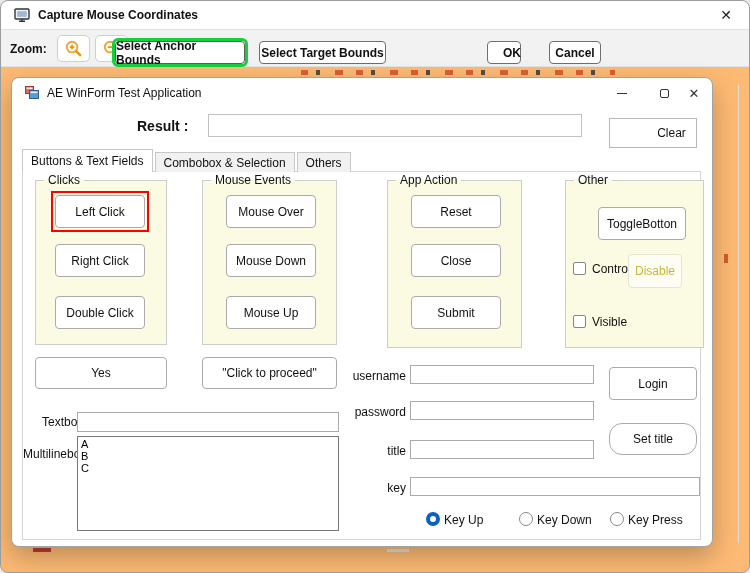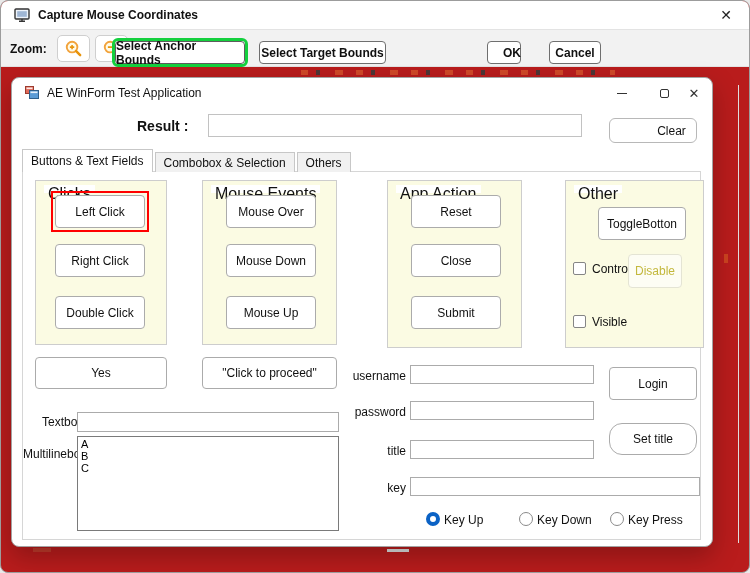--- a/index.html
+++ b/index.html
@@ -1,19 +1,19 @@
 <!DOCTYPE html>
 <html><head>
 <meta charset="utf-8">
 <style>
   * { margin:0; padding:0; box-sizing:border-box; }
   html,body { width:750px; height:573px; background:#e9e9e9; font-family:"Liberation Sans", sans-serif; }
   .outer {
     position:absolute; left:0; top:0; width:750px; height:573px;
-    background:#b91c1c; border:1px solid #9c9c9c; border-radius:8px; overflow:hidden;
+    background:#fdba74; border:1px solid #9c9c9c; border-radius:8px; overflow:hidden;
   }
   
   .titlebar { position:absolute; left:0; top:0; right:0; height:28px; background:#fff; }
   .titlebar .app-icon { position:absolute; left:13px; top:6px; width:16px; height:16px; }
   .titlebar .title { position:absolute; left:37px; top:0; line-height:28px; font-size:12px; font-weight:700; color:#111; }
   .win-close { position:absolute; right:8px; top:3px; width:30px; height:22px; display:flex; align-items:center; justify-content:center; font-size:14px; color:#222; cursor:pointer; }
   
   .toolbar { position:absolute; left:0; top:28px; right:0; height:38px; background:#f2f2f2; border-top:1px solid #e3e3e3; border-bottom:1px solid #e3e3e3; }
   .zoom-label { position:absolute; left:9px; top:12px; font-size:12px; font-weight:700; color:#111; }
   .icon-btn { position:absolute; top:5px; width:33px; height:27px; background:#fff; border:1px solid #cfcfcf; border-radius:5px; display:flex; align-items:center; justify-content:center; cursor:pointer; }
@@ -37,31 +37,31 @@
   .app-titlebar { position:absolute; left:0; top:0; right:0; height:30px; }
   .app-titlebar .wf-icon { position:absolute; left:13px; top:8px; width:14px; height:14px; }
   .app-titlebar .app-title { position:absolute; left:35px; top:0; line-height:30px; font-size:12px; color:#111; }
   .caption-btn { position:absolute; top:0; width:40px; height:30px; display:flex; align-items:center; justify-content:center; cursor:pointer; }
   .cap-min-glyph { width:10px; height:1px; background:#333; }
   .cap-max-glyph { width:9px; height:9px; border:1px solid #333; border-radius:2px; }
   .cap-close-glyph { font-size:13px; color:#333; }
   
   .result-label { position:absolute; left:125px; top:40px; font-size:14px; font-weight:700; color:#111; }
   .result-input { position:absolute; left:196px; top:36px; width:374px; height:23px; border:1px solid #c2c2c2; background:#fff; font-size:12px; padding:0 4px; }
-  .clear-btn { position:absolute; left:597px; top:40px; width:88px; height:25px; background:#fff; border:1px solid #b8b8b8; border-radius:6px; font-size:12px; color:#111; display:flex; align-items:center; justify-content:center; cursor:pointer;padding-left:37px; }
+  .clear-btn { position:absolute; left:597px; top:40px; width:88px; height:30px; background:#fff; border:1px solid #b8b8b8; border-radius:0; font-size:12px; color:#111; display:flex; align-items:center; justify-content:center; cursor:pointer;padding-left:37px; }
   
   .tabs { position:absolute; left:10px; top:71px; display:flex; align-items:flex-end; z-index:3; }
   .tab { font-size:12px; color:#111; padding:0 8px; display:flex; align-items:center; cursor:pointer; }
   .tab.active { height:23px; background:#fff; border:1px solid #c7c7c7; border-bottom:none; position:relative; z-index:4; }
   .tab.inactive { height:20px; background:#f1f1f1; border:1px solid #c7c7c7; border-bottom:none; margin-left:2px; }
   .tab-panel { position:absolute; left:10px; top:93px; width:679px; height:369px; background:#fff; border:1px solid #d6d6d6; z-index:1; }
   
   .grp { position:absolute; background:#fbfbe3; border:1px solid #cdcdcd; z-index:2; }
-  .grp-title { position:absolute; top:-8px; left:8px; padding:0 4px; font-size:16px; color:#111;
-    background:linear-gradient(#ffffff 45%, #fbfbe3 45%);margin-top:12px; }
+  .grp-title { position:absolute; top:-8px; left:8px; padding:0 4px; font-size:12px; color:#111;
+    background:linear-gradient(#ffffff 45%, #fbfbe3 45%); }
   .g-clicks { left:23px; top:102px; width:132px; height:165px; }
   .g-mouse  { left:190px; top:102px; width:135px; height:165px; }
   .g-action { left:375px; top:102px; width:135px; height:168px; }
   .g-other  { left:553px; top:102px; width:139px; height:168px; }
   .fbtn { position:absolute; background:#fff; border:1px solid #ababab; border-radius:4px; font-size:12px; color:#111; display:flex; align-items:center; justify-content:center; cursor:pointer; }
   .gbtn { left:23px; width:90px; height:33px; }
   .g-clicks .gbtn { left:19px; }
   .gb-1 { top:14px; } .gb-2 { top:63px; } .gb-3 { top:115px; }
   .red-box { position:absolute; left:15px; top:10px; width:98px; height:41px; border:2px solid #ff0000; z-index:5; pointer-events:none; }
   .toggle-btn { left:32px; top:26px; width:88px; height:33px; }

